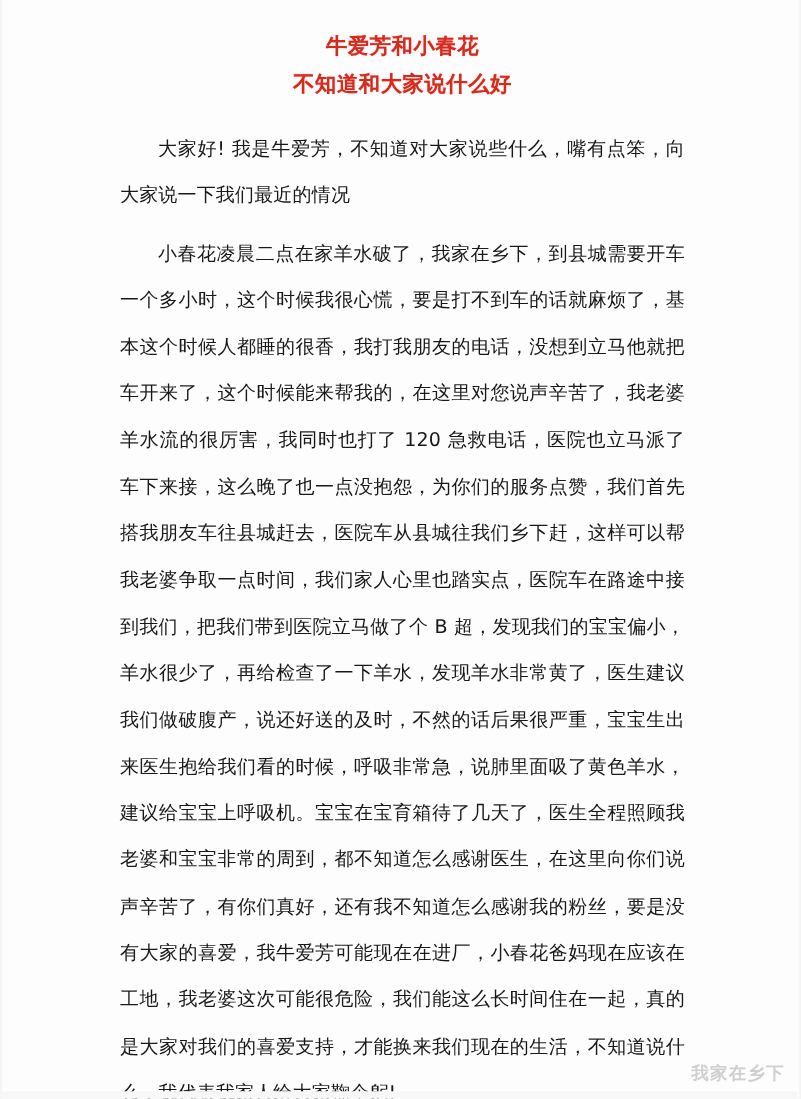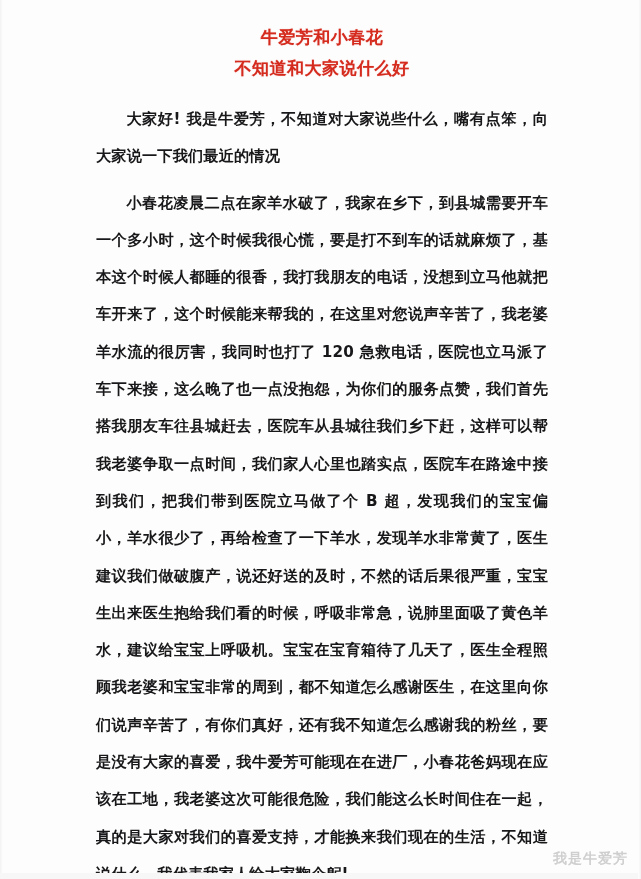--- a/index.html
+++ b/index.html
@@ -58,21 +58,21 @@
 
   #article-body {
     position: absolute;
     left: 96px;
     top: 101px;
     width: 452px;
   }
 
   .paragraph {
     color: #18181a;
-    font-weight: bold;
+    font-weight: normal;
     font-size: 15.2px;
     line-height: 37.3px;
     text-align: justify;
     text-justify: inter-character;
     text-indent: 2em;
     letter-spacing: 0.15px;
     margin: 0;
     word-break: break-all;
   }
   .paragraph + .paragraph {
@@ -109,17 +109,17 @@
   <div id="title-block">
     <div class="title-line" style="color: rgb(213, 43, 30);">牛爱芳和小春花</div>
     <div class="title-line" style="color: rgb(213, 43, 30);">不知道和大家说什么好</div>
   </div>
 
   <div id="article-body">
     <p class="paragraph">大家好! 我是牛爱芳，不知道对大家说些什么，嘴有点笨，向大家说一下我们最近的情况</p>
     <p class="paragraph">小春花凌晨二点在家羊水破了，我家在乡下，到县城需要开车一个多小时，这个时候我很心慌，要是打不到车的话就麻烦了，基本这个时候人都睡的很香，我打我朋友的电话，没想到立马他就把车开来了，这个时候能来帮我的，在这里对您说声辛苦了，我老婆羊水流的很厉害，我同时也打了 120 急救电话，医院也立马派了车下来接，这么晚了也一点没抱怨，为你们的服务点赞，我们首先搭我朋友车往县城赶去，医院车从县城往我们乡下赶，这样可以帮我老婆争取一点时间，我们家人心里也踏实点，医院车在路途中接到我们，把我们带到医院立马做了个 B 超，发现我们的宝宝偏小，羊水很少了，再给检查了一下羊水，发现羊水非常黄了，医生建议我们做破腹产，说还好送的及时，不然的话后果很严重，宝宝生出来医生抱给我们看的时候，呼吸非常急，说肺里面吸了黄色羊水，建议给宝宝上呼吸机。宝宝在宝育箱待了几天了，医生全程照顾我老婆和宝宝非常的周到，都不知道怎么感谢医生，在这里向你们说声辛苦了，有你们真好，还有我不知道怎么感谢我的粉丝，要是没有大家的喜爱，我牛爱芳可能现在在进厂，小春花爸妈现在应该在工地，我老婆这次可能很危险，我们能这么长时间住在一起，真的是大家对我们的喜爱支持，才能换来我们现在的生活，不知道说什么，我代表我家人给大家鞠个躬!</p>
   </div>
 
-  <div id="watermark">我是牛爱芳</div>
+  <div id="watermark">我家在乡下</div>
 
   <div id="bottom-band"></div>
 
 </div>
 
 </body></html>

